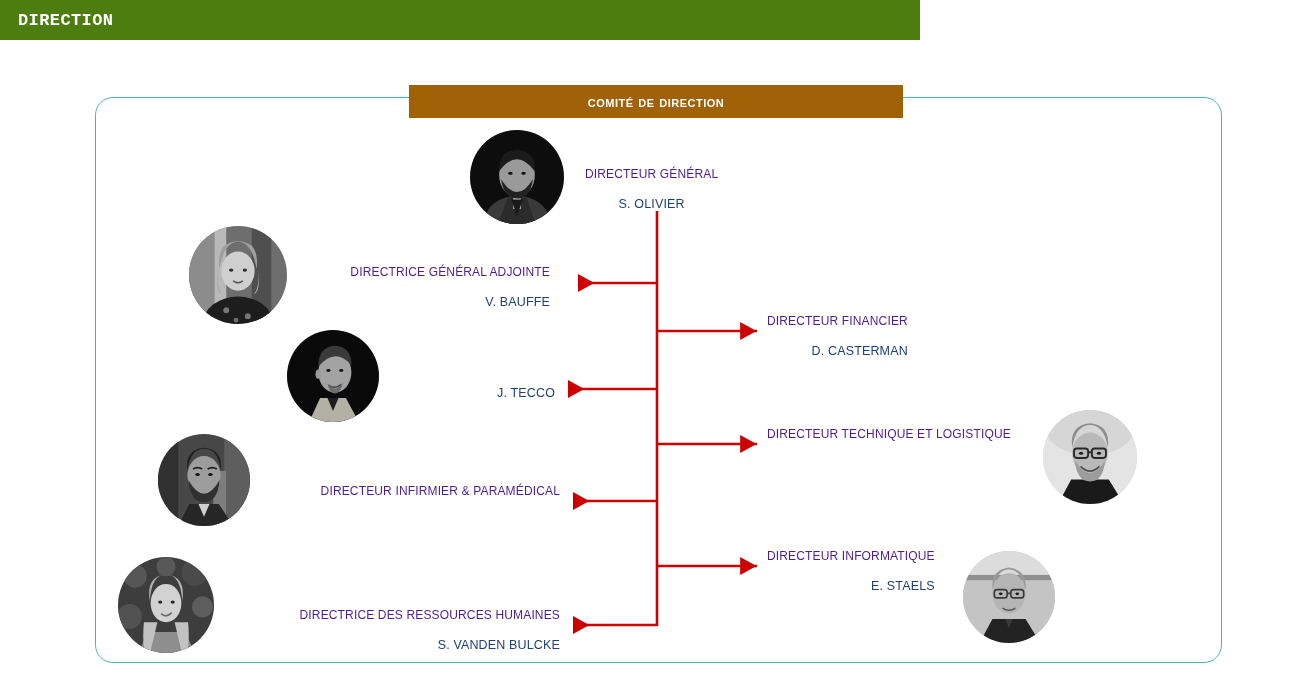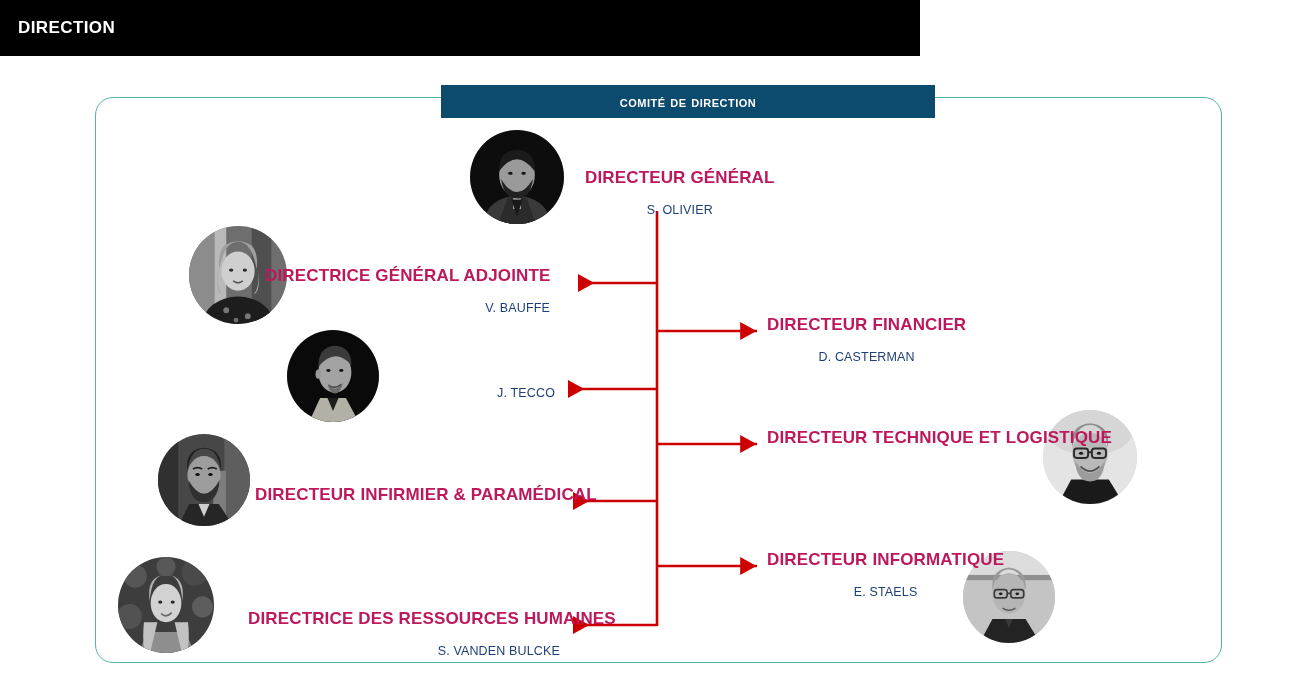--- a/index.html
+++ b/index.html
@@ -15,22 +15,23 @@
     font-family: "Liberation Sans", sans-serif;
     -webkit-font-smoothing: antialiased;
   }
 
   
   .header-bar {
     position: absolute;
     left: 0;
     top: 0;
     width: 920px;
-    height: 56px;
-    background: #000000;
+    height: 40px;
+    background: #4d7c0f;
+    font-family: Liberation Mono, monospace;
   }
   .header-bar .header-title {
     position: absolute;
     left: 18px;
     top: 50%;
     transform: translateY(-50%);
     color: #ffffff;
     font-size: 17px;
     font-weight: bold;
     letter-spacing: 0.4px;
@@ -49,25 +50,24 @@
     background: transparent;
   }
 
   
   .committee-banner {
     position: absolute;
     left: 409px;
     top: 85px;
     width: 494px;
     height: 33px;
-    background: #0c4a6e;
+    background: #a16207;
     display: flex;
     align-items: center;
     justify-content: center;
-    margin-left: 32px;
   }
   .committee-banner .banner-text {
     color: #ffffff;
     font-weight: bold;
     font-size: 15px;
     letter-spacing: 0.5px;
     font-variant: small-caps;
     text-transform: lowercase;
   }
   .committee-banner .banner-text::first-letter { font-size: 15px; }
@@ -92,35 +92,35 @@
   .photo svg { display: block; width: 100%; height: 100%; }
 
   
   .node-label {
     position: absolute;
     line-height: 1.25;
     white-space: nowrap;
   }
   .node-label .role {
     display: block;
-    color: #be185d;
-    font-weight: bold;
-    font-size: 17px;
+    color: #4c1d95;
+    font-weight: normal;
+    font-size: 12px;
     letter-spacing: 0.15px;
   }
   .node-label .person {
     display: block;
     color: #1F3F77;
     font-weight: normal;
     font-size: 12.5px;
     letter-spacing: 0.15px;
     margin-top: 15px;
   }
   .align-right { text-align: right; }
-  .align-left  { text-align: center; }
+  .align-left  { text-align: right; }
   .align-center{ text-align: center; }
 </style>
 </head>
 <body>
 
 <div class="header-bar">
   <span class="header-title">DIRECTION</span>
 </div>
 
 <div class="org-panel"></div>

